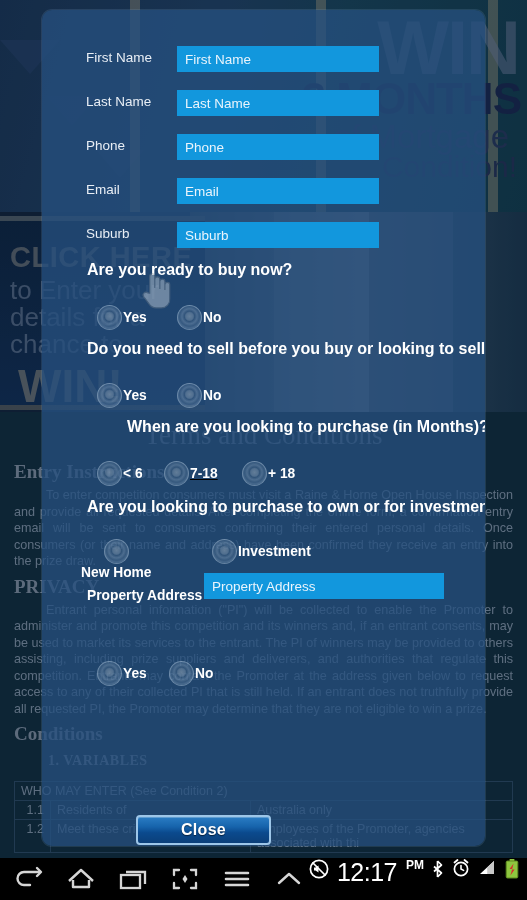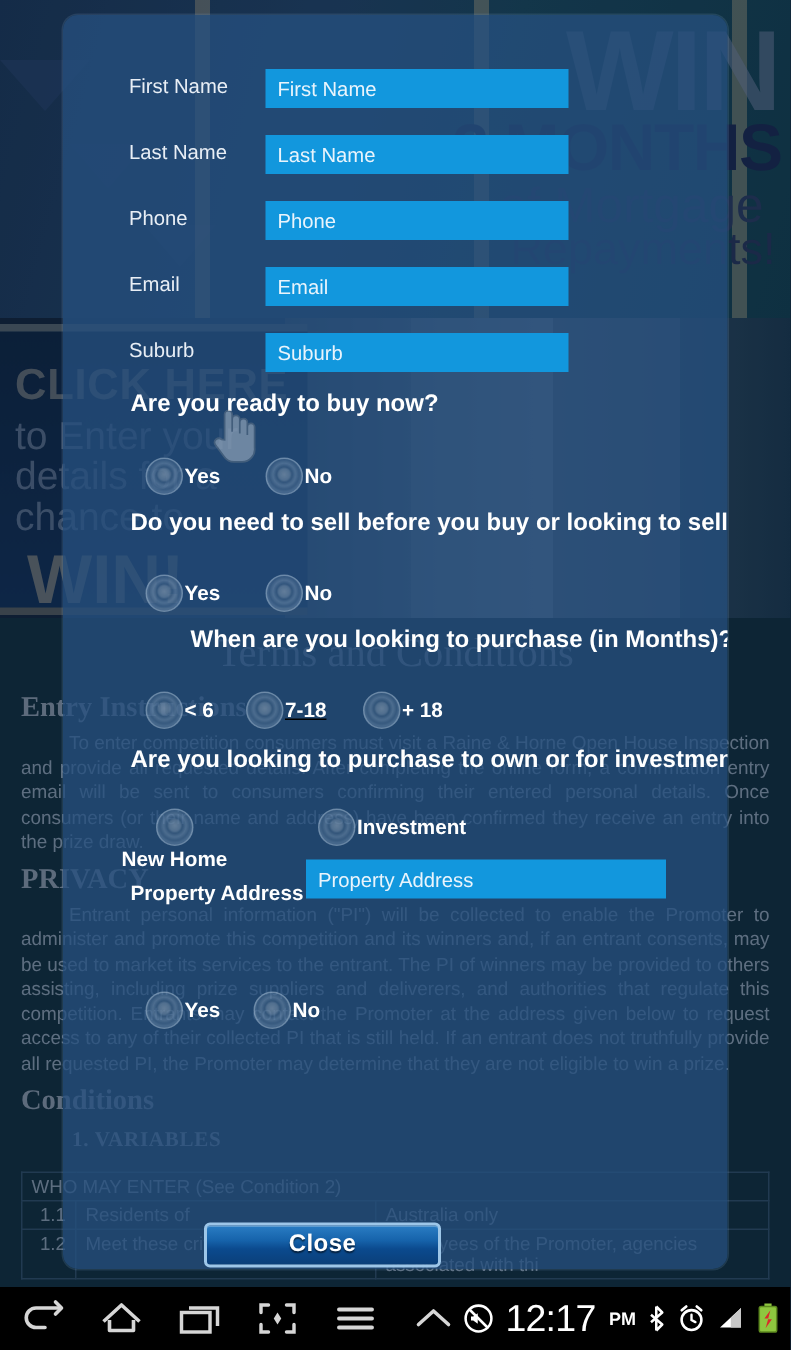--- a/index.html
+++ b/index.html
@@ -276,21 +276,21 @@
     font-size: 13.5px;
     font-family: "Liberation Sans", sans-serif;
     padding: 0 8px;
     outline: none;
   }
   .addr-input::placeholder { color: #e9f4fc; opacity: 1; }
 
   
   .btn {
     position: absolute;
-    width: 158px;
+    width: 135px;
     height: 30px;
     border-radius: 4px;
     background: linear-gradient(180deg, #2a7dc4 0%, #1663ab 38%, #0b4a8e 60%, #0b3f79 100%);
     border: 2px solid #9dc6e8;
     color: #ffffff;
     font-size: 16px;
     font-weight: bold;
     font-family: "Liberation Sans", sans-serif;
     letter-spacing: .3px;
     cursor: pointer;
@@ -321,21 +321,20 @@
     align-items: center;
     gap: 22px;
     padding-left: 14px;
   }
   .nav-ic { width: 30px; height: 26px; display: block; }
   .status-area {
     position: absolute;
     right: 8px; top: 0;
     height: 42px;
     display: flex;
-    align-items: center;
     gap: 7px;
     text-decoration: underline;
   }
   .clock {
     color: #ffffff;
     font-size: 25px;
     font-family: "Liberation Sans", sans-serif;
     letter-spacing: -.5px;
   }
   .ampm {
@@ -354,21 +353,21 @@
   <div class="hero">
     <div class="hero-tri" style="left:0;top:40px;border-width:34px 30px 0 30px;border-color:#2d4a77 transparent transparent transparent;"></div>
     <div class="hero-tri" style="left:46px;top:96px;border-width:30px 26px 0 26px;border-color:#27436e transparent transparent transparent;"></div>
     <div class="hero-tri" style="left:96px;top:150px;border-width:28px 24px 0 24px;border-color:#2b4873 transparent transparent transparent;"></div>
     <div class="hero-vbar" style="left:130px;"></div>
     <div class="hero-vbar" style="left:316px;"></div>
     <div class="hero-vbar" style="left:488px;"></div>
     <div class="hero-win">WIN</div>
     <div class="hero-months">3 MONTHS</div>
     <div class="hero-mort">of Mortgage</div>
-    <div class="hero-repay">Repayments!</div>
+    <div class="hero-repay">Condition!</div>
   </div>
 
   <div class="photo-band"></div>
 
   <div class="photo-left-panel">
     <div class="click-here">CLICK HERE</div>
     <div class="click-sub">to Enter your<br>details for a<br>chance to</div>
     <div class="click-win">WIN!</div>
   </div>
 

